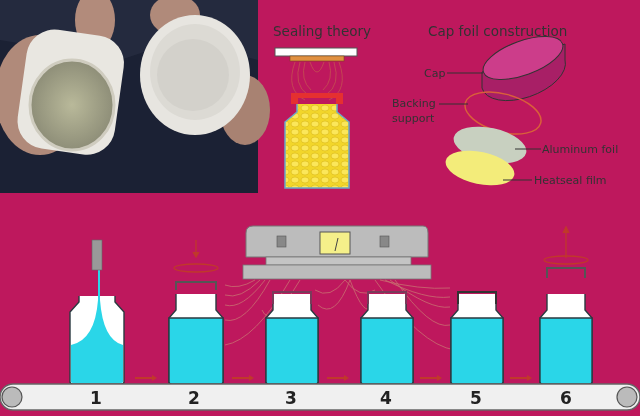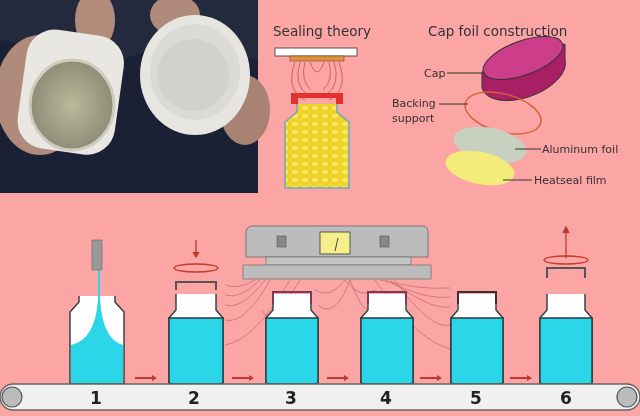--- a/index.html
+++ b/index.html
@@ -1,16 +1,16 @@
 <!DOCTYPE html>
 <html><head>
 <meta charset="utf-8">
 <style>
   html,body{margin:0;padding:0;background:#fff;}
-  #root{position:relative;width:640px;height:416px;overflow:hidden;background:#fca5a5;font-family:"Liberation Sans",sans-serif;}
+  #root{position:relative;width:640px;height:416px;overflow:hidden;background:#be185d;font-family:"Liberation Sans",sans-serif;}
   svg{position:absolute;left:0;top:0;}
   .lbl{font-family:"DejaVu Sans",sans-serif;}
 </style>
 </head>
 <body>
 
 <div id="root">
 <svg width="640" height="416" viewBox="0 0 640 416">
   <defs>
     <radialGradient id="foilG" cx="50%" cy="50%" r="50%">

